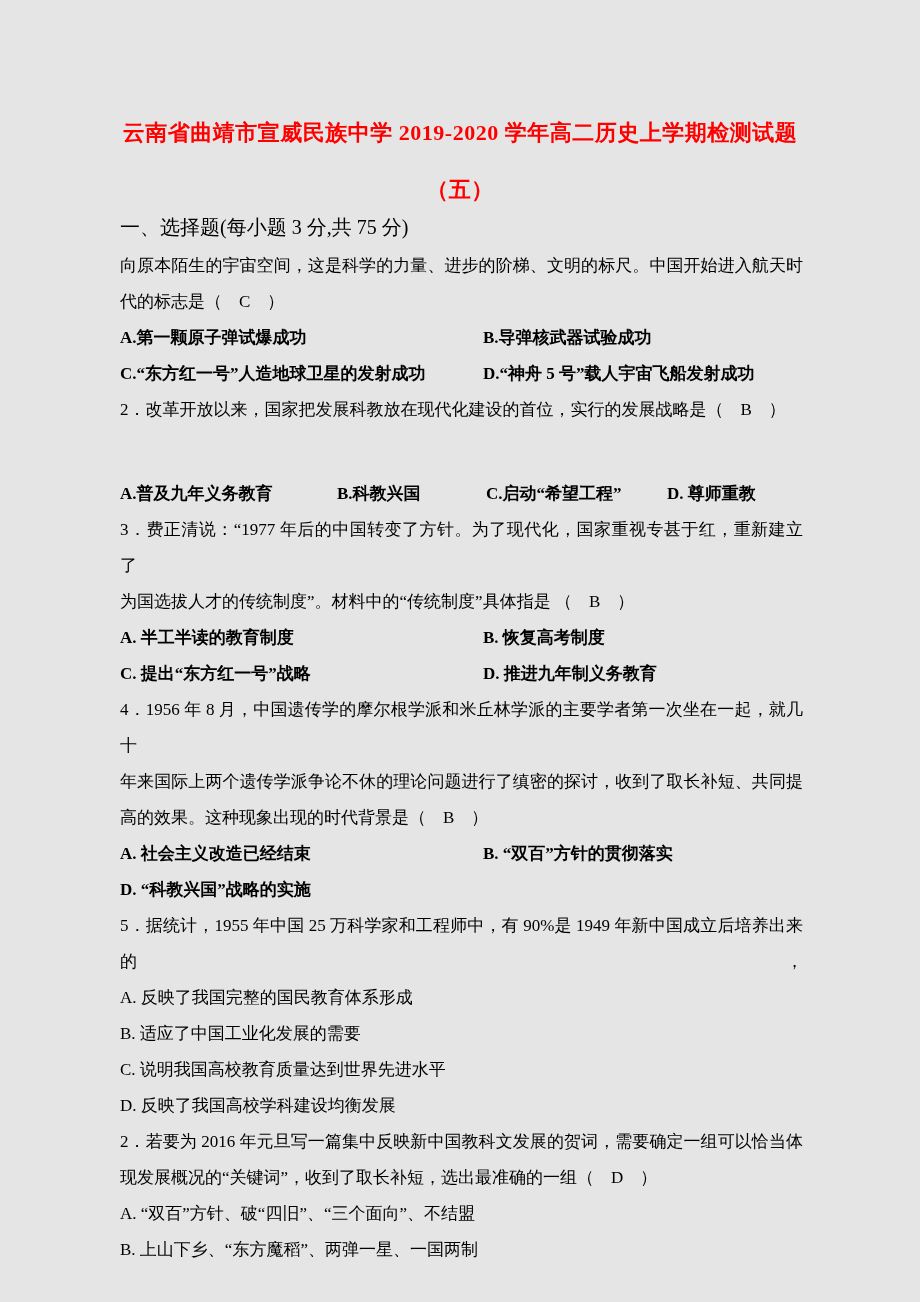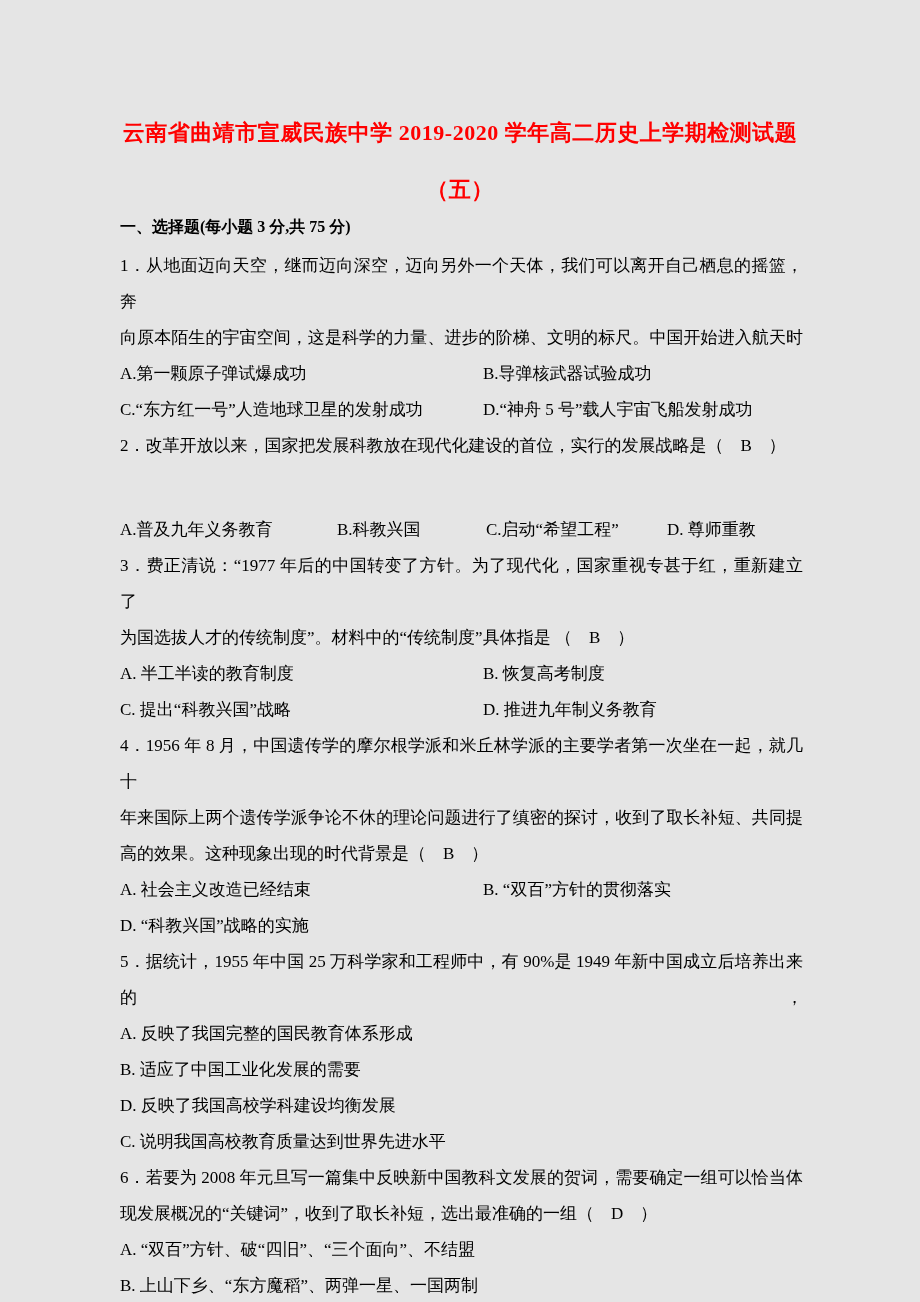--- a/index.html
+++ b/index.html
@@ -21,55 +21,55 @@
     font-weight: bold;
     font-size: 22px;
     line-height: 57px;
     letter-spacing: 0.5px;
   }
   .section-header {
     position: absolute;
     top: 211px;
     left: 120px;
     width: 683px;
-    font-size: 16px;
-    font-weight: bold;
+    font-size: 20px;
+    font-weight: normal;
     line-height: 32px;
   }
   .content {
     position: absolute;
     top: 248px;
     left: 120px;
     width: 683px;
     font-size: 17px;
     line-height: 36px;
   }
   .line { text-align: justify; }
   .line.full { text-align-last: justify; }
   .opt-grid2 { display: grid; grid-template-columns: 363px 1fr; }
   .opt-row4 { display: grid; grid-template-columns: 217px 149px 181px 1fr; margin-top: 48px; }
-  .opt { white-space: nowrap; overflow: hidden; }
+  .opt { white-space: nowrap; overflow: hidden; font-weight: bold; }
 </style>
 </head>
 <body>
 
 <div class="page">
 
   <div class="title-block">
     <div class="title-line" style="color: rgb(255, 0, 0);">云南省曲靖市宣威民族中学 2019-2020 学年高二历史上学期检测试题</div>
     <div class="title-line" style="color: rgb(255, 0, 0);">（五）</div>
   </div>
 
   <div class="section-header">一、选择题(每小题 3 分,共 75 分)</div>
 
   <div class="content">
 
     <div>
-      <div class="line full">1．从地面迈向天空，继而迈向深空，迈向另外一个天体，我们可以离开自己栖息的摇篮，奔</div>
       <div class="line full">向原本陌生的宇宙空间，这是科学的力量、进步的阶梯、文明的标尺。中国开始进入航天时</div>
+      <div class="line">代的标志是（　C　）</div>
       <div class="opt-grid2">
         <span class="opt">A.第一颗原子弹试爆成功</span>
         <span class="opt">B.导弹核武器试验成功</span>
       </div>
       <div class="opt-grid2">
         <span class="opt">C.“东方红一号”人造地球卫星的发射成功</span>
         <span class="opt">D.“神舟 5 号”载人宇宙飞船发射成功</span>
       </div>
     </div>
 
@@ -84,21 +84,21 @@
     </div>
 
     <div>
       <div class="line full">3．费正清说：“1977 年后的中国转变了方针。为了现代化，国家重视专甚于红，重新建立了</div>
       <div class="line">为国选拔人才的传统制度”。材料中的“传统制度”具体指是 （　B　）</div>
       <div class="opt-grid2">
         <span class="opt">A. 半工半读的教育制度</span>
         <span class="opt">B. 恢复高考制度</span>
       </div>
       <div class="opt-grid2">
-        <span class="opt">C. 提出“科教兴国”战略</span>
+        <span class="opt">C. 提出“东方红一号”战略</span>
         <span class="opt">D. 推进九年制义务教育</span>
       </div>
     </div>
 
     <div>
       <div class="line full">4．1956 年 8 月，中国遗传学的摩尔根学派和米丘林学派的主要学者第一次坐在一起，就几十</div>
       <div class="line full">年来国际上两个遗传学派争论不休的理论问题进行了缜密的探讨，收到了取长补短、共同提</div>
       <div class="line">高的效果。这种现象出现的时代背景是（　B　）</div>
       <div class="opt-grid2">
         <span class="opt">A. 社会主义改造已经结束</span>
@@ -106,25 +106,25 @@
       </div>
       <div class="opt-grid2">
         <span class="opt">D. “科教兴国”战略的实施</span>
       </div>
     </div>
 
     <div>
       <div class="line full">5．据统计，1955 年中国 25 万科学家和工程师中，有 90%是 1949 年新中国成立后培养出来的，</div>
       <div class="line">A. 反映了我国完整的国民教育体系形成</div>
       <div class="line">B. 适应了中国工业化发展的需要</div>
+      <div class="line">C. 说明我国高校教育质量达到世界先进水平</div>
       <div class="line">D. 反映了我国高校学科建设均衡发展</div>
-      <div class="line">C. 说明我国高校教育质量达到世界先进水平</div>
     </div>
 
     <div>
-      <div class="line full">6．若要为 2008 年元旦写一篇集中反映新中国教科文发展的贺词，需要确定一组可以恰当体</div>
+      <div class="line full">2．若要为 2016 年元旦写一篇集中反映新中国教科文发展的贺词，需要确定一组可以恰当体</div>
       <div class="line">现发展概况的“关键词”，收到了取长补短，选出最准确的一组（　D　）</div>
       <div class="line">A. “双百”方针、破“四旧”、“三个面向”、不结盟</div>
       <div class="line">B. 上山下乡、“东方魔稻”、两弹一星、一国两制</div>
     </div>
 
   </div>
 </div>
 
 </body></html>

